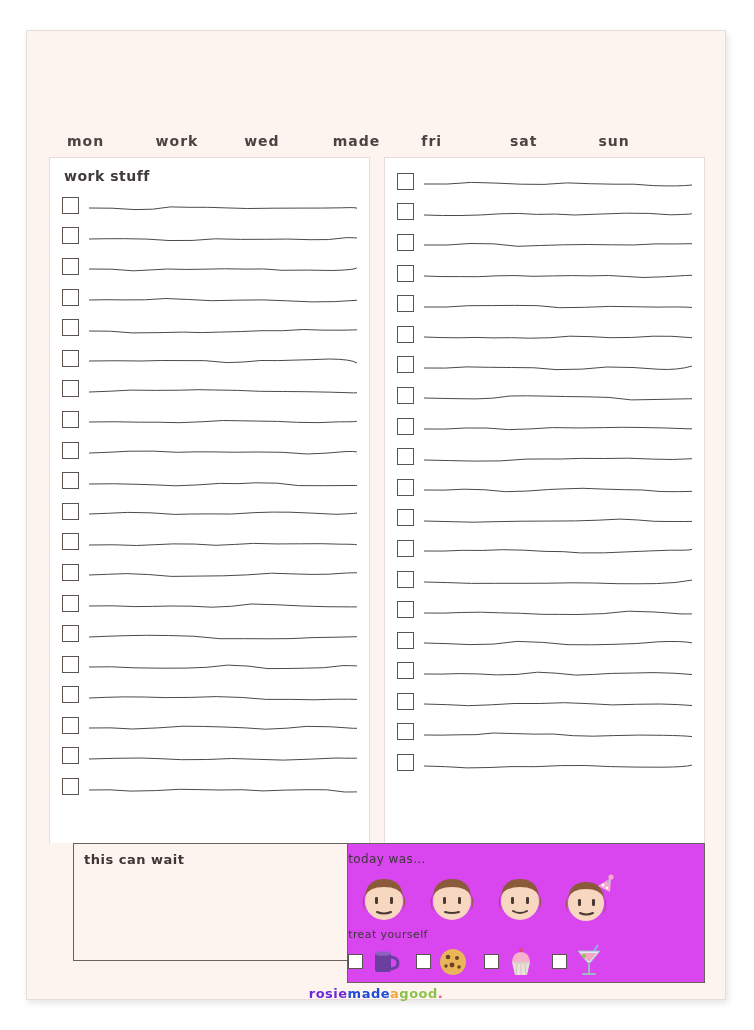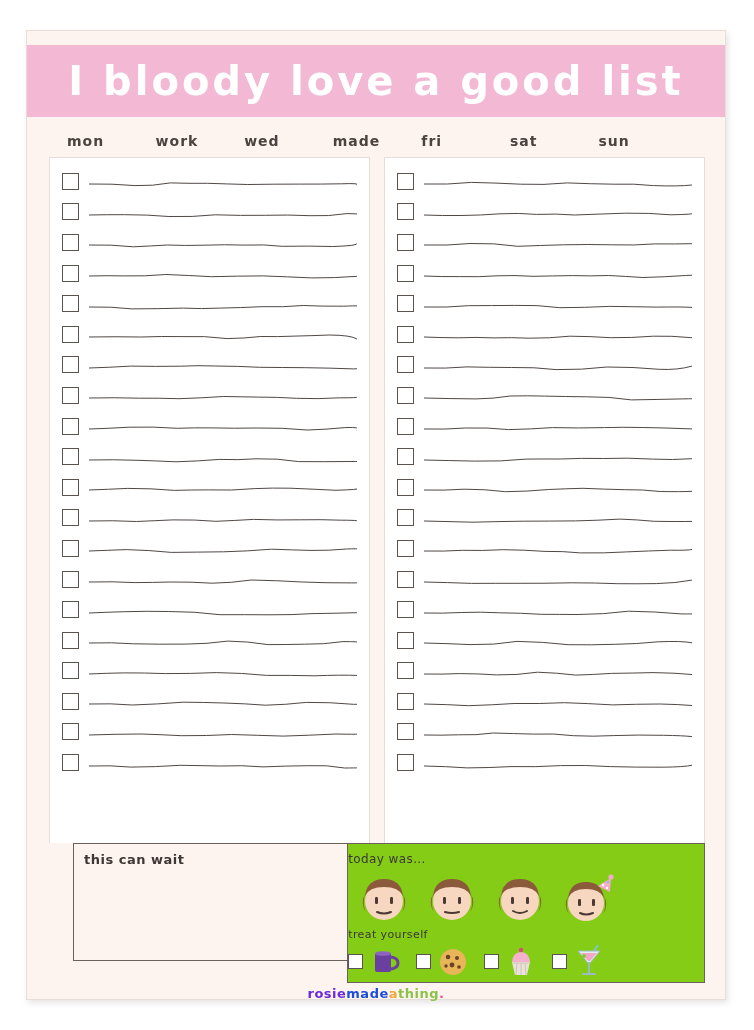--- a/index.html
+++ b/index.html
@@ -160,21 +160,21 @@
   }
   .wait-label {
     font-size: 13px;
     color: #3d3836;
     font-weight: bold;
     letter-spacing: 0.5px;
   }
 
   .mood-box {
     width: 385px;
-    background: #84cc16;
+    background: #d946ef;
     border: 1px solid #6a615e;
     box-sizing: border-box;
     padding: 8px 0;
     position: relative;
   }
   .mood-label {
     font-size: 12px;
     color: #3d3836;
     letter-spacing: 0.4px;
     margin-bottom: 2px;
@@ -238,37 +238,35 @@
   .brand .b3 { color: #f2a83b; }
   .brand .b4 { color: #8bc34a; }
   .brand .b5 { color: #e8539a; }
 </style>
 </head>
 <body>
 
 <div class="page">
   <div class="pad">
 
-    <div class="header-band">
-      <div class="header-title">I bloody love a good list</div>
-    </div>
 
     <div class="days-row">
       <div class="day">mon</div>
       <div class="day">work</div>
       <div class="day">wed</div>
       <div class="day">made</div>
       <div class="day">fri</div>
       <div class="day">sat</div>
       <div class="day">sun</div>
     </div>
 
     <div class="columns">
 
       <div class="column">
+        <div class="col-heading">work stuff</div>
         <div class="task-list" id="work-list">
             <div class="task-row">
               <div class="checkbox"></div>
               <div class="ruleline">
                 <svg viewBox="0 0 280 12" preserveAspectRatio="none">
                   <path d="M0 9 Q24.0 8.6 48.0 10.6 Q66.5 11.1 85.1 7.9 Q104.5 8.5 124.0 8.3 Q144.9 9.0 165.8 9.5 Q192.8 9.1 219.8 9.1 Q241.8 9.2 263.9 8.8 Q283.9 8.0 280.0 10.2" stroke="#4f4845" stroke-width="1" fill="none" vector-effect="non-scaling-stroke"></path>
                 </svg>
               </div>
             </div>
             <div class="task-row">
@@ -705,17 +703,17 @@
                 <path d="M22 7 L26 1" stroke="#7fc3e8" stroke-width="1.6"></path>
                 <circle cx="12" cy="12" r="2" fill="#8bc34a"></circle>
               </svg>
             </div>
           </div>
         </div>
       </div>
     </div>
 
     <div class="brand">
-      <span class="b1">rosie</span><span class="b2">made</span><span class="b3">a</span><span class="b4">thing</span><span class="b5">.</span>
+      <span class="b1">rosie</span><span class="b2">made</span><span class="b3">a</span><span class="b4">good</span><span class="b5">.</span>
     </div>
 
   </div>
 </div>
 
 </body></html>

